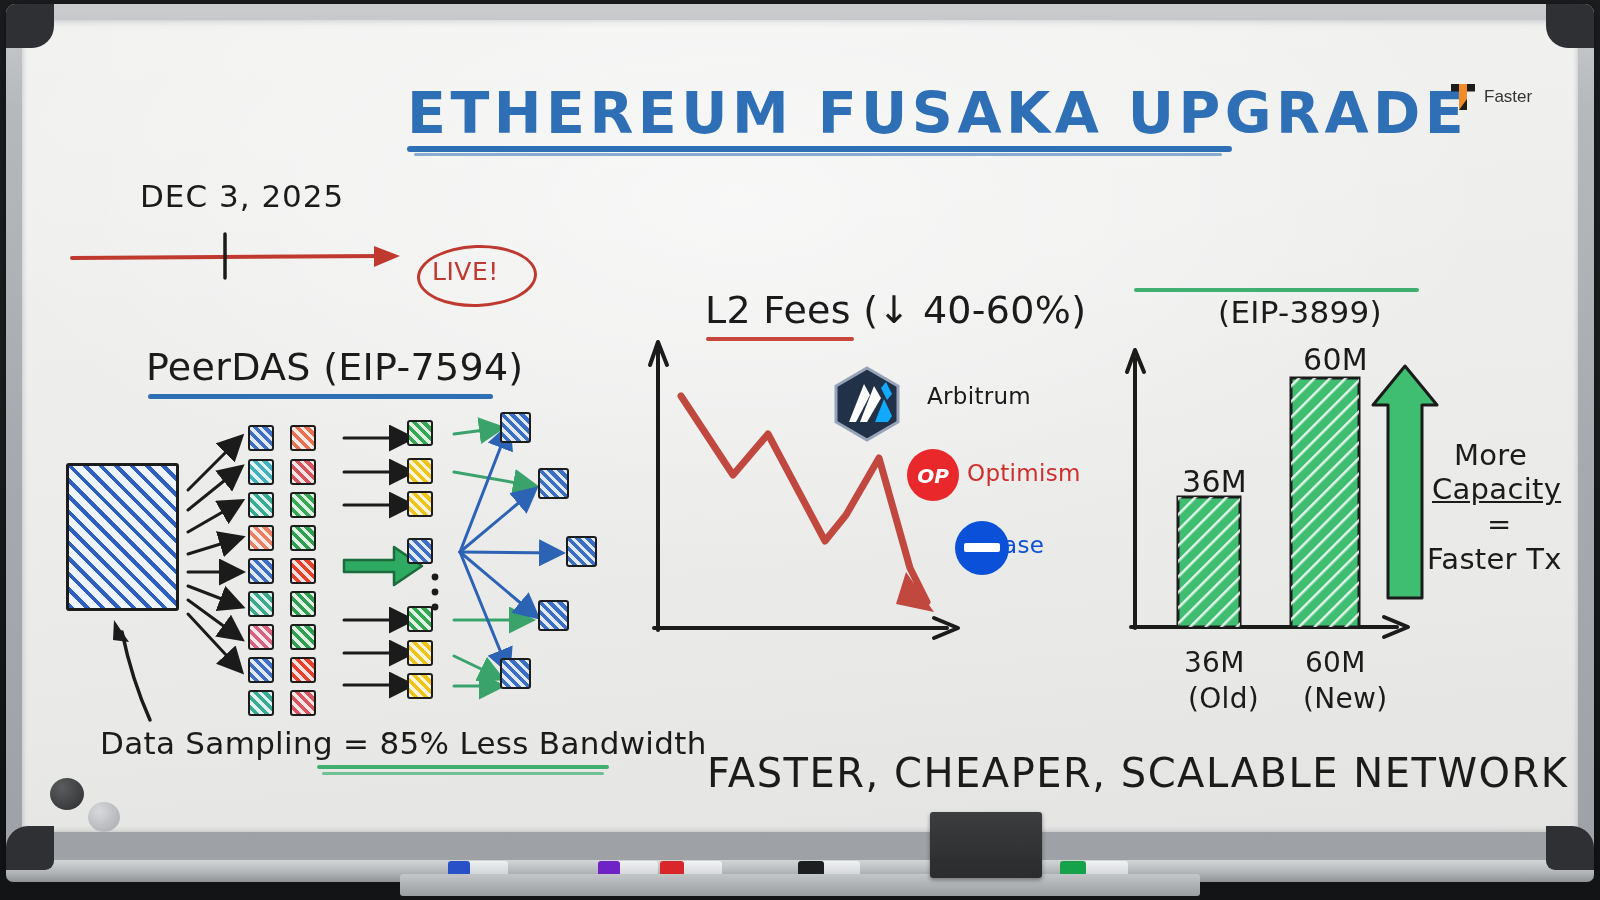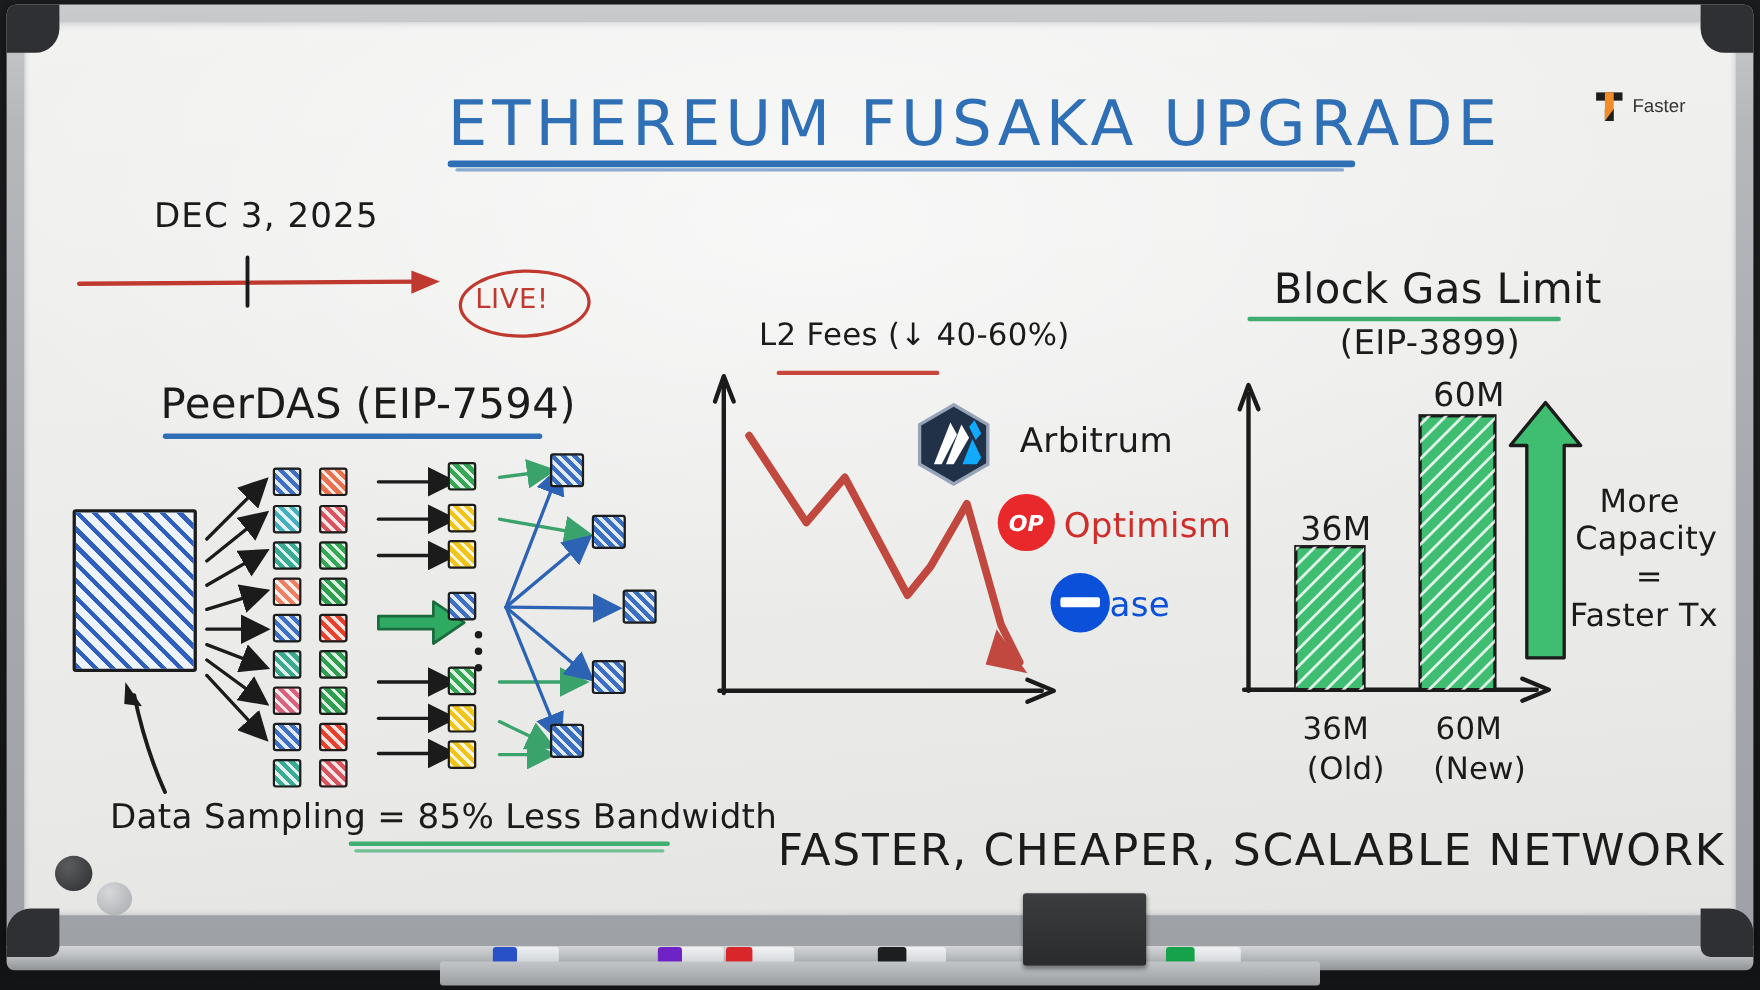--- a/index.html
+++ b/index.html
@@ -76,21 +76,21 @@
     position:absolute; height:5px; border-radius:4px;
     background:#2f6fb5;
     transform-origin:center;
   }
   .ul.red   { background:#c8453c; height:4px; }
   .ul.green { background:#3fae71; height:4px; }
   .ul.blue  { background:#2f6fb5; }
 
   
   #title {
-    left:385px; top:60px; font-size:57px; font-weight:400;
+    left:385px; top:60px; font-size:57px; font-weight:700;
     letter-spacing:4.5px;
   }
   #subtitle { left:470px; top:152px; font-size:37px; }
 
   
   #date-line1 { left:118px; top:158px; font-size:31px; letter-spacing:1px;}
   #date-line2 { left:108px; top:202px; font-size:31px; letter-spacing:.5px;}
 
   
   .live-ellipse {
@@ -100,41 +100,41 @@
   }
   #live-text { left:410px; top:237px; font-size:25px; letter-spacing:.5px; }
 
   
   #peerdas { left:124px; top:325px; font-size:38px; }
 
   
   #sampling-caption { left:78px; top:705px; font-size:31px; }
 
   
-  #l2fees { left:668px; top:268px; font-size:28px; }
-
-  
-  .logo-label { font-size:31px; }
+  #l2fees { left:683px; top:268px; font-size:38px; }
+
+  
+  .logo-label { font-size:23px; }
   #arb-label { left:905px; top:363px; }
   #op-label  { left:945px; top:440px; color:#cf2e2a; }
   #base-label{ left:965px; top:512px; color:#0b50d8; }
 
   
   #bgl-title { left:1136px; top:220px; font-size:38px; }
   #bgl-eip   { left:1196px; top:274px; font-size:31px; }
 
   #bar1-value { left:1160px; top:444px; font-size:30px; }
   #bar2-value { left:1281px; top:322px; font-size:30px; }
   #bar1-cap1 { left:1162px; top:626px; font-size:28px; }
   #bar1-cap2 { left:1166px; top:662px; font-size:28px; }
   #bar2-cap1 { left:1283px; top:626px; font-size:28px; }
   #bar2-cap2 { left:1281px; top:662px; font-size:28px; }
 
   #mc1 { left:1432px; top:418px; font-size:29px; }
-  #mc2 { left:1410px; top:452px; font-size:29px; }
+  #mc2 { left:1410px; top:452px; font-size:29px;text-decoration:underline; }
   #mc3 { left:1465px; top:487px; font-size:29px; }
   #mc4 { left:1405px; top:522px; font-size:29px; }
 
   
   #tagline { left:685px; top:730px; font-size:40px; letter-spacing:1.5px; }
 
   
   #brand { position:absolute; left:1428px; top:62px; display:flex; align-items:center; gap:8px; z-index:3;}
   #brand-text { font-size:17px; color:#333; font-family:"Liberation Sans",sans-serif; }
 
@@ -343,21 +343,20 @@
       </g>
       <g transform="translate(932,500)">
         <circle cx="28" cy="28" r="27" fill="#0b50d8"></circle>
         <rect x="10" y="23" width="36" height="9" rx="2" fill="#ffffff"></rect>
       </g>
     </svg>
     <div class="hand logo-label" id="arb-label">Arbitrum</div>
     <div class="hand logo-label" id="op-label">Optimism</div>
     <div class="hand logo-label" id="base-label">Base</div>
 
-    <div class="hand" id="bgl-title">Block Gas Limit</div>
     <div class="ul green" style="left:1112px; top:268px; width:285px;"></div>
     <div class="hand" id="bgl-eip">(EIP-3899)</div>
 
     <svg class="layer">
       <g stroke="#1b1b1b" stroke-width="4" stroke-linecap="round" fill="none">
         <line x1="1113" y1="608" x2="1113" y2="338"></line>
         <path d="M1105 352 L1113 330 L1122 352" stroke-linejoin="round"></path>
         <line x1="1109" y1="607" x2="1375" y2="607"></line>
         <path d="M1362 597 L1386 607 L1362 617" stroke-linejoin="round"></path>
       </g>

